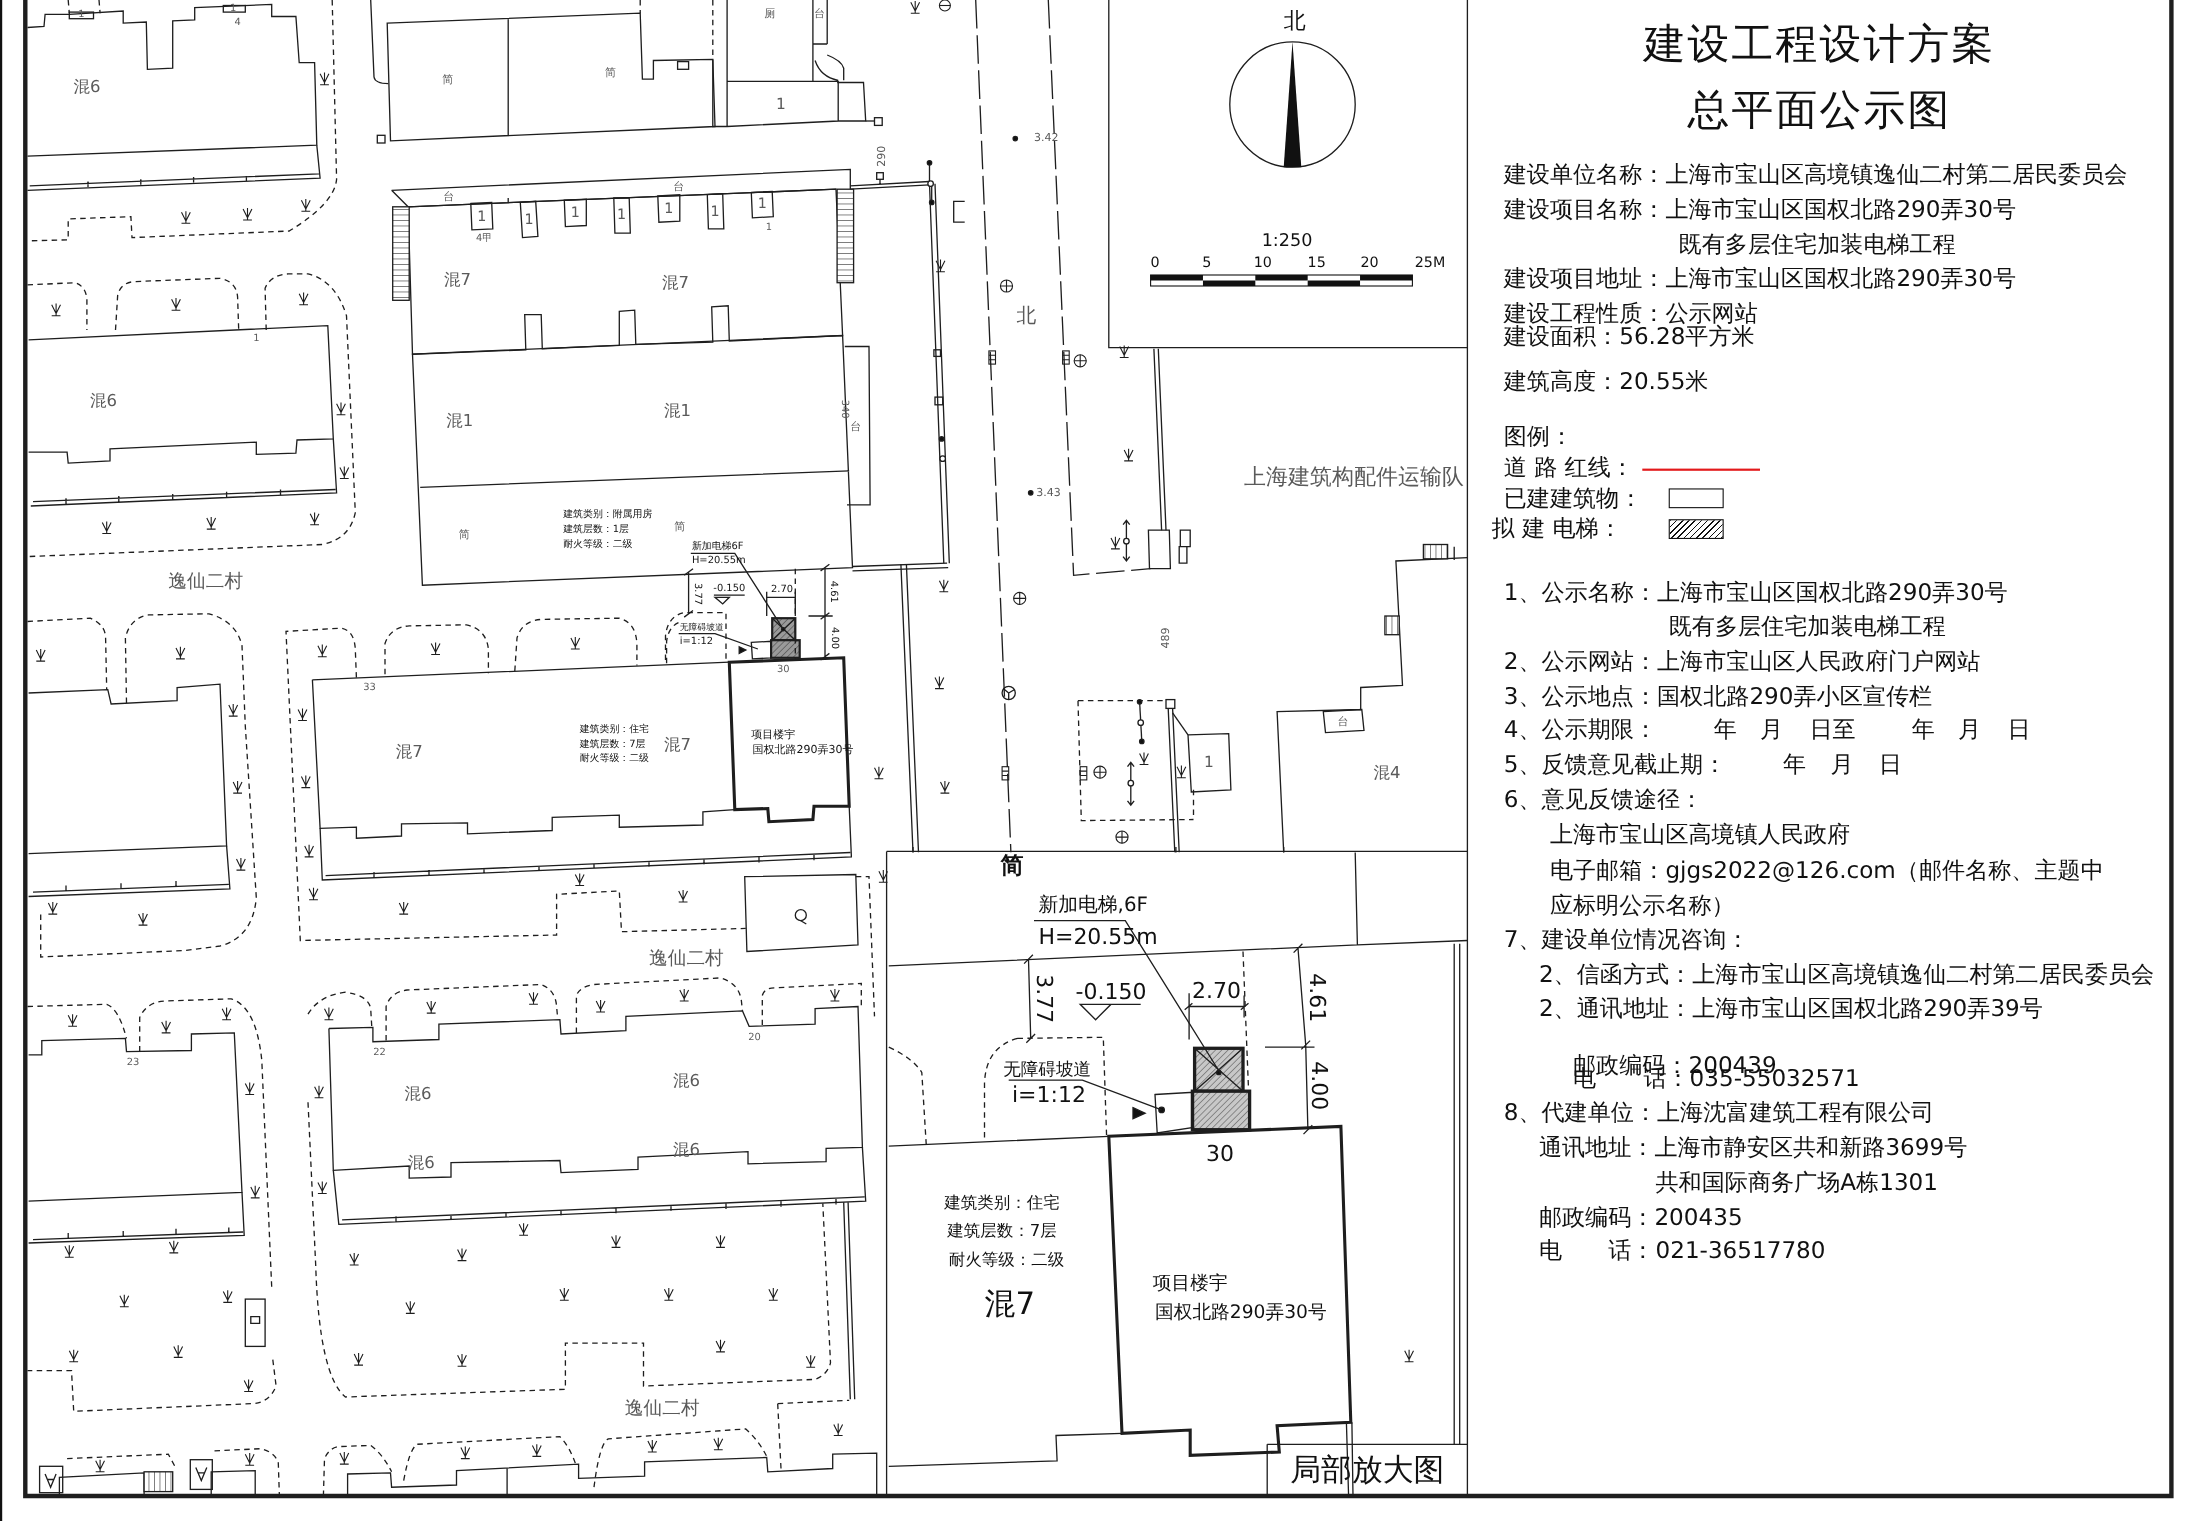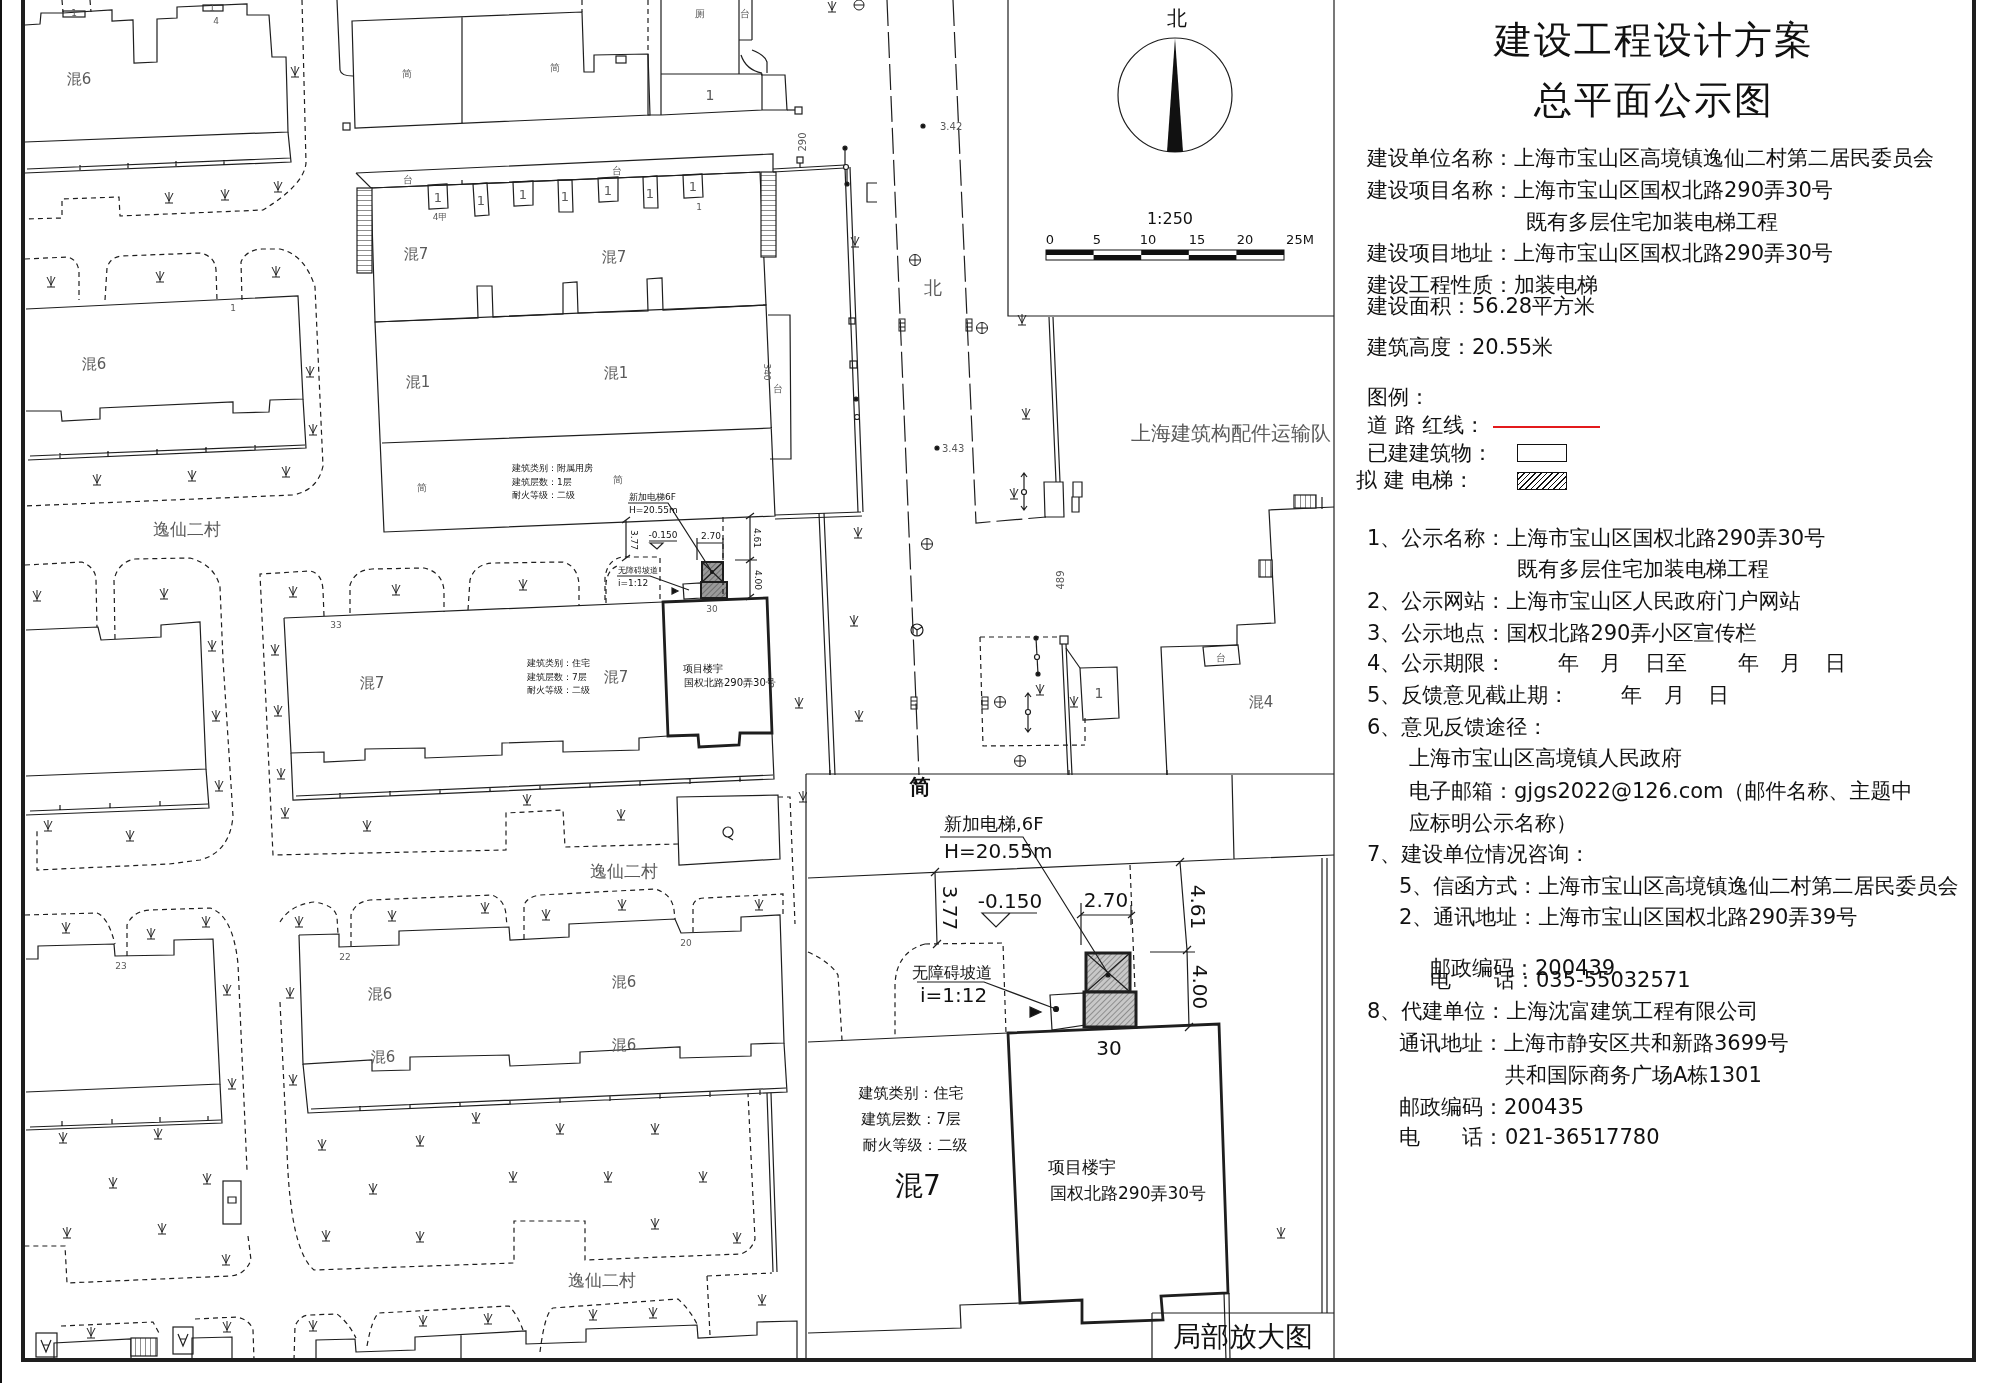--- a/index.html
+++ b/index.html
@@ -480,21 +480,21 @@
 </svg>
 
 <div>
   <div class="title" style="top:17px">建设工程设计方案</div>
   <div class="title" style="top:77px">总平面公示图</div>
 
   <div class="t" style="left:1367px;top:146px"><span>建设单位名称：</span><span>上海市宝山区高境镇逸仙二村第二居民委员会</span></div>
   <div class="t" style="left:1367px;top:178px"><span>建设项目名称：</span><span>上海市宝山区国权北路290弄30号</span></div>
   <div class="t" style="left:1526px;top:210px">既有多层住宅加装电梯工程</div>
   <div class="t" style="left:1367px;top:241px"><span>建设项目地址：</span><span>上海市宝山区国权北路290弄30号</span></div>
-  <div class="t" style="left:1367px;top:273px"><span>建设工程性质：</span><span>加装电梯</span></div>
+  <div class="t" style="left:1367px;top:273px"><span>建设工程性质：</span><span>公示网站</span></div>
   <div class="t" style="left:1367px;top:294px"><span>建设面积：</span><span>56.28平方米</span></div>
   <div class="t" style="left:1367px;top:335px"><span>建筑高度：</span><span>20.55米</span></div>
 
   <div class="t" style="left:1367px;top:385px">图例：</div>
   <div class="t" style="left:1367px;top:413px">道 路 红线：</div>
   <div class="sw-red"></div>
   <div class="t" style="left:1367px;top:441px">已建建筑物：</div>
   <div class="sw-box"></div>
   <div class="t" style="left:1356px;top:468px">拟 建 电梯：</div>
   <div class="sw-hatch"></div>
@@ -516,21 +516,21 @@
   <div class="t" style="left:1621px;top:683px">年</div>
   <div class="t" style="left:1664px;top:683px">月</div>
   <div class="t" style="left:1708px;top:683px">日</div>
 
   <div class="t" style="left:1367px;top:715px">6、意见反馈途径：</div>
   <div class="t" style="left:1409px;top:746px">上海市宝山区高境镇人民政府</div>
   <div class="t" style="left:1409px;top:779px">电子邮箱：gjgs2022@126.com（邮件名称、主题中</div>
   <div class="t" style="left:1409px;top:811px">应标明公示名称）</div>
 
   <div class="t" style="left:1367px;top:842px">7、建设单位情况咨询：</div>
-  <div class="t" style="left:1399px;top:874px"><span>5、信函方式：</span><span>上海市宝山区高境镇逸仙二村第二居民委员会</span></div>
+  <div class="t" style="left:1399px;top:874px"><span>2、信函方式：</span><span>上海市宝山区高境镇逸仙二村第二居民委员会</span></div>
   <div class="t" style="left:1399px;top:905px"><span>2、通讯地址：</span><span>上海市宝山区国权北路290弄39号</span></div>
   <div class="t" style="left:1430px;top:956px"><span>邮政编码：</span><span>200439</span></div>
   <div class="t" style="left:1430px;top:968px">电</div>
   <div class="t" style="left:1494px;top:968px">话：</div>
   <div class="t" style="left:1536px;top:968px">035-55032571</div>
 
   <div class="t" style="left:1367px;top:999px"><span>8、代建单位：</span><span>上海沈富建筑工程有限公司</span></div>
   <div class="t" style="left:1399px;top:1031px"><span>通讯地址：</span><span>上海市静安区共和新路3699号</span></div>
   <div class="t" style="left:1505px;top:1063px">共和国际商务广场A栋1301</div>
   <div class="t" style="left:1399px;top:1095px"><span>邮政编码：</span><span>200435</span></div>

